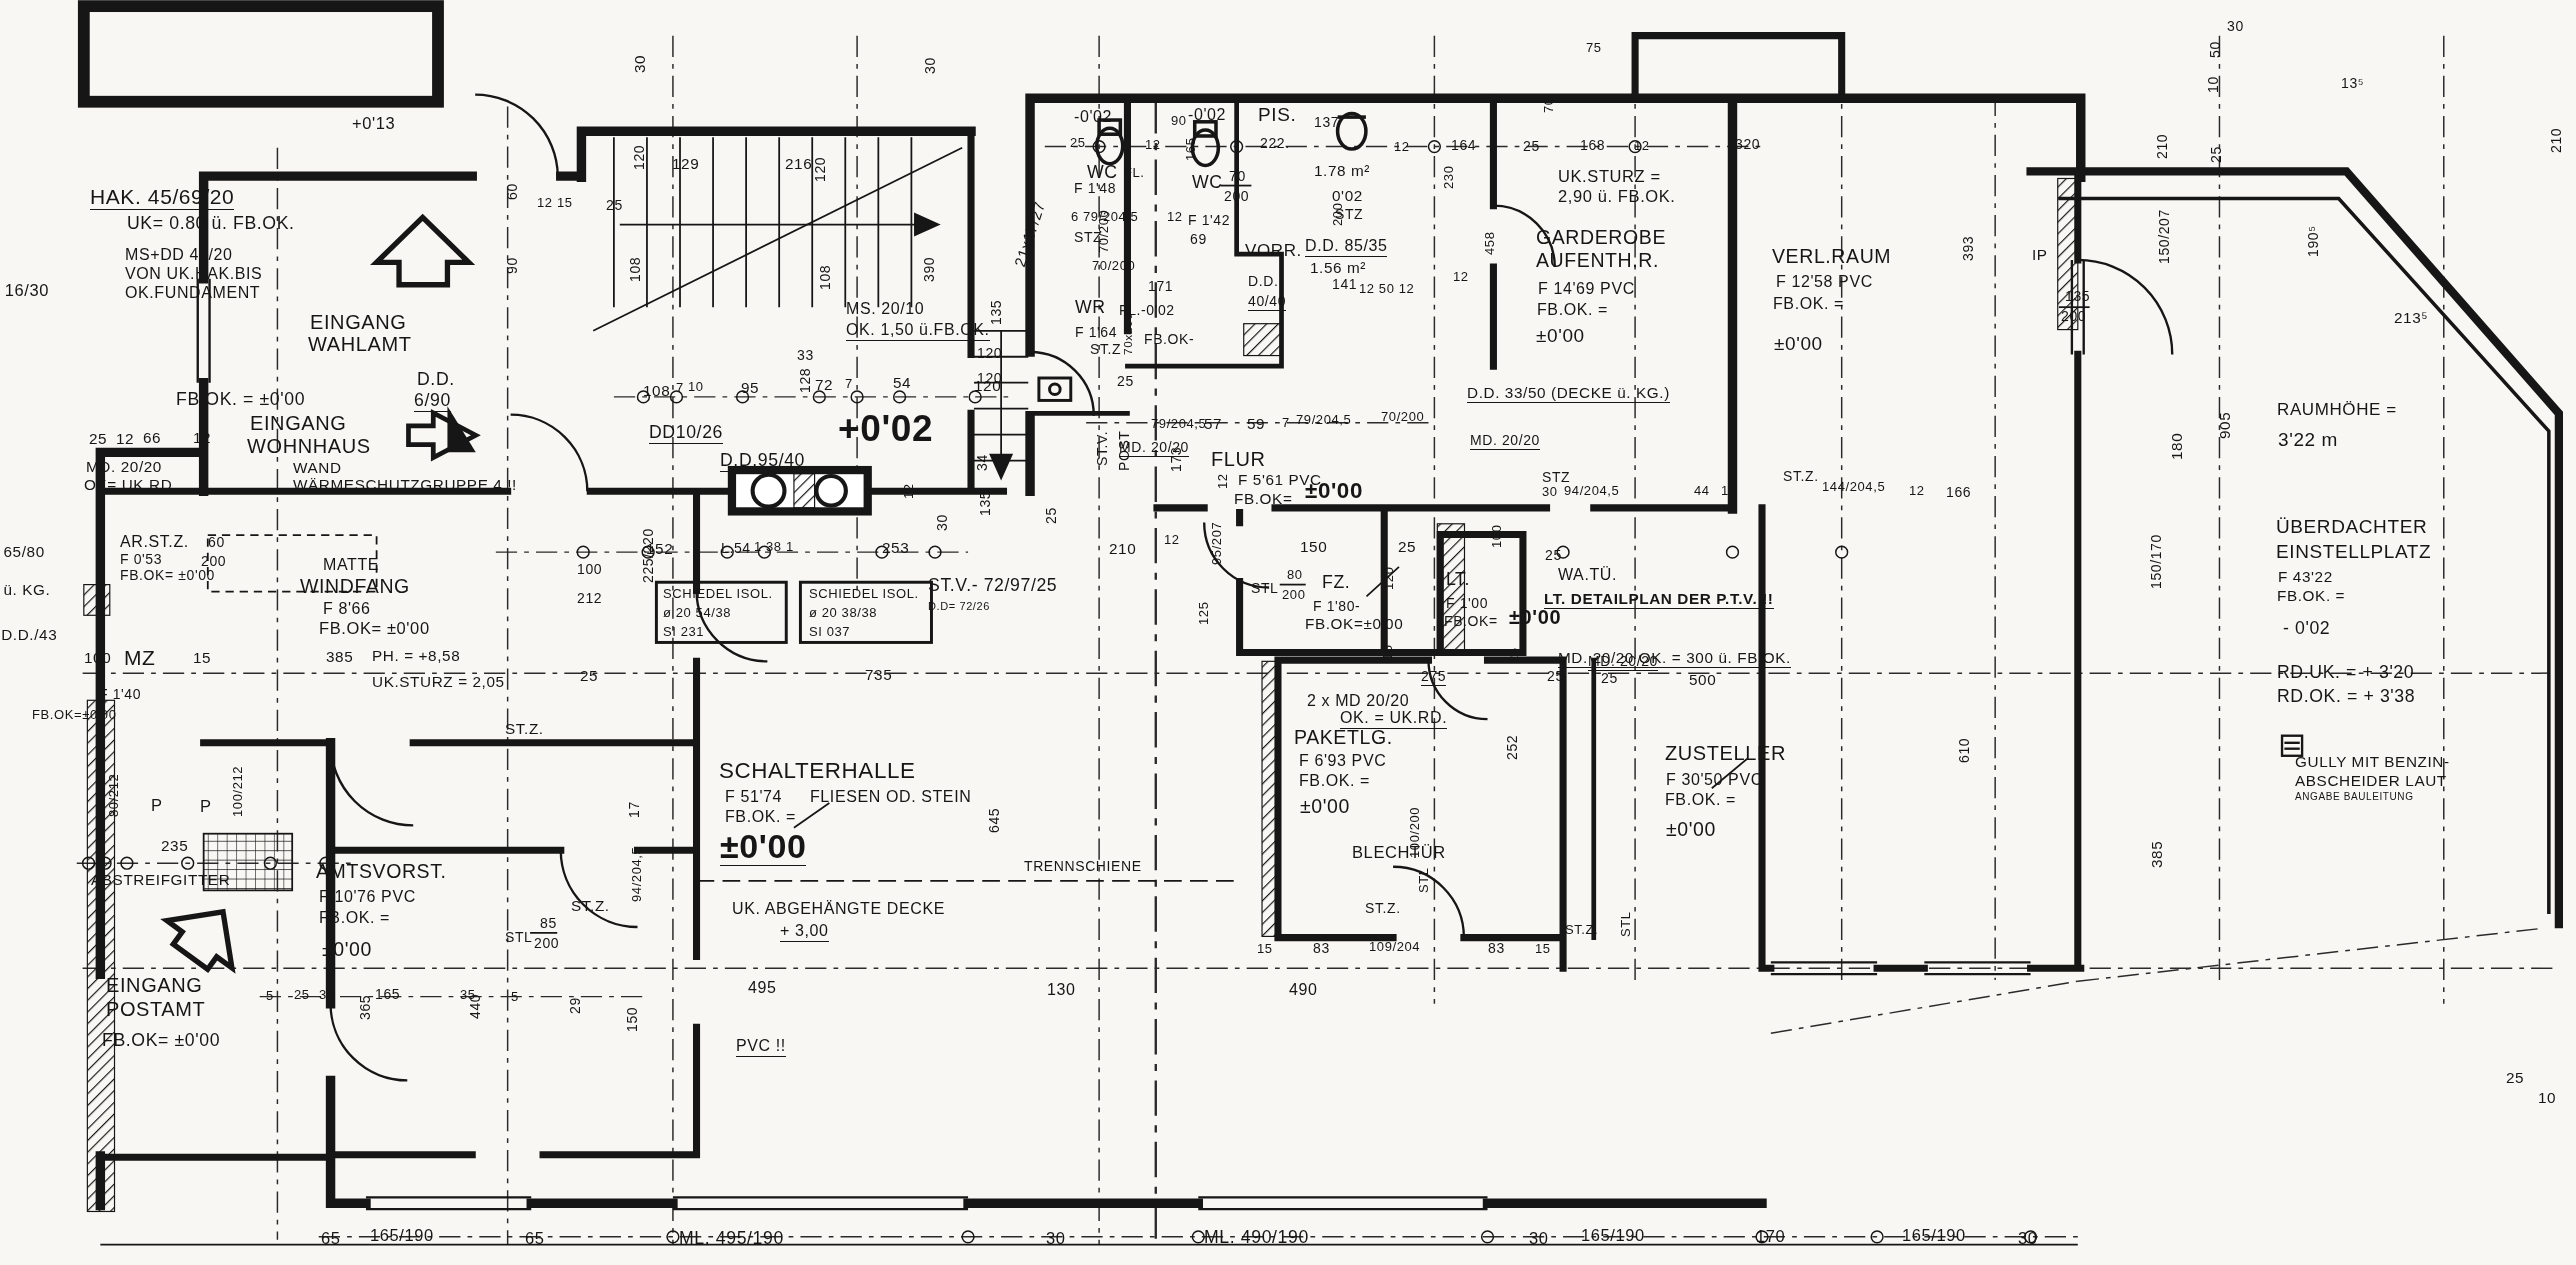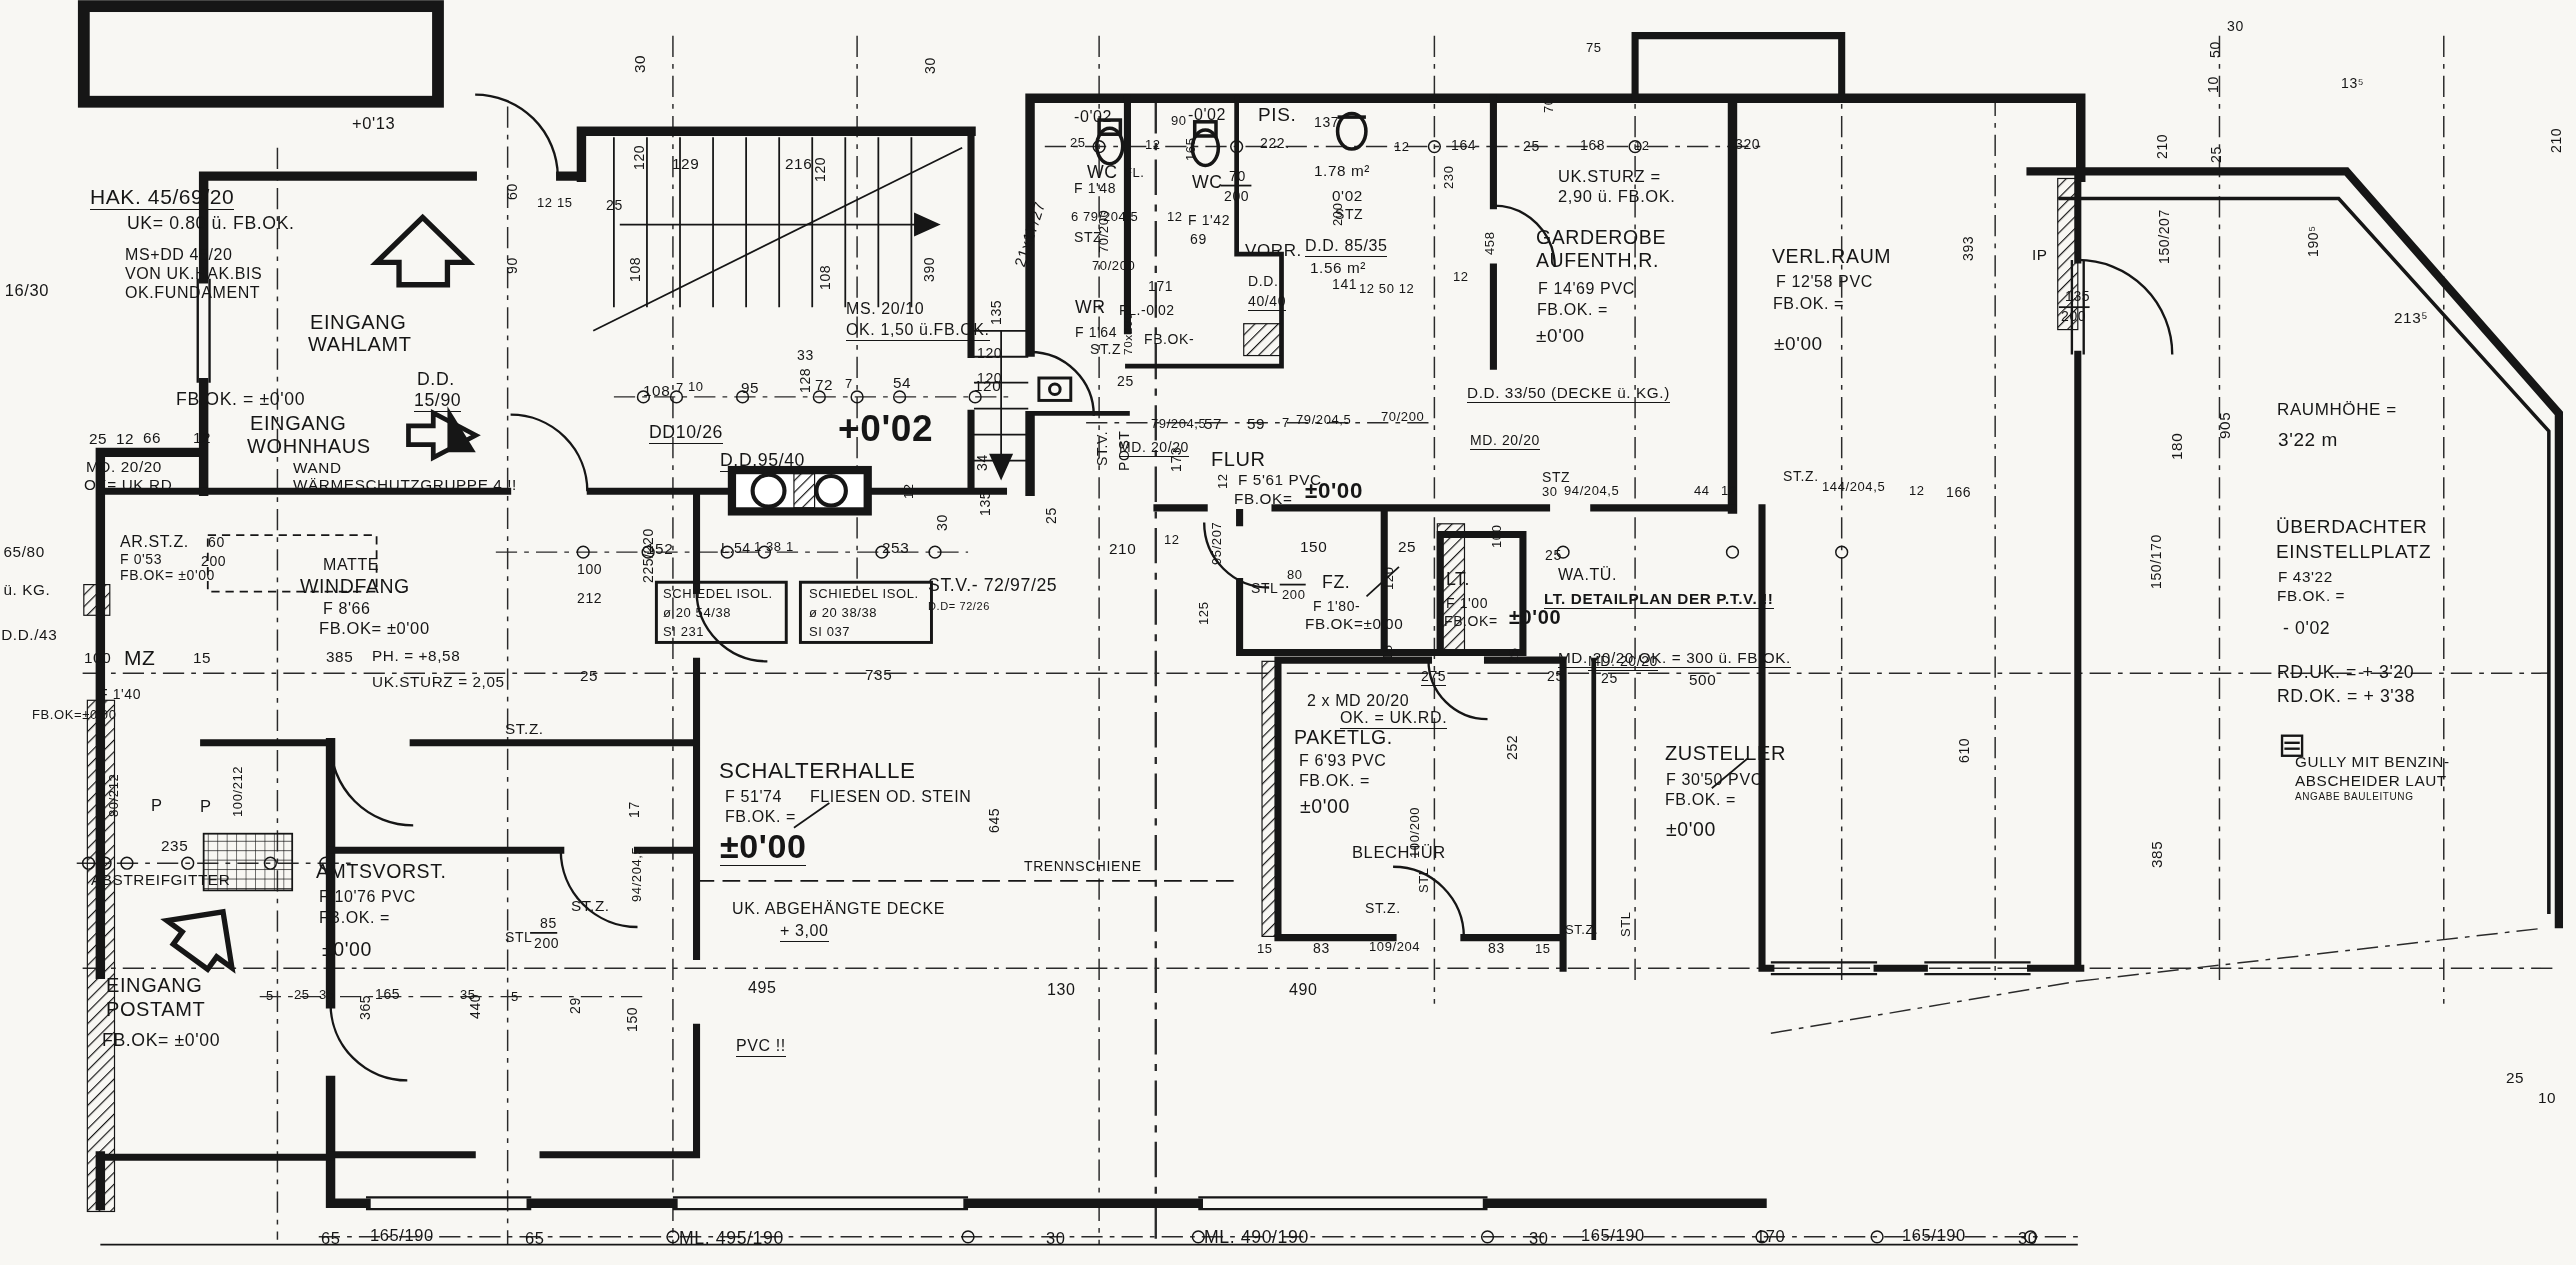--- a/index.html
+++ b/index.html
@@ -235,21 +235,21 @@
       <span class="plan-label" style="left: 127px; top: 214px; font-size: 17.7px;">UK= 0.80 ü. FB.OK.</span>
       <span class="plan-label" style="left: 125px; top: 247px; font-size: 16px;">MS+DD 45/20</span>
       <span class="plan-label" style="left: 125px; top: 266px; font-size: 16px;">VON UK.HAK.BIS</span>
       <span class="plan-label" style="left: 125px; top: 285px; font-size: 16px;">OK.FUNDAMENT</span>
       <span class="plan-label" style="left: 4.7px; top: 282px; font-size: 16.5px;">16/30</span>
       <span class="plan-label" style="left: 352px; top: 115px; font-size: 16.5px;">+0'13</span>
       <span class="plan-label" style="left: 310px; top: 312px; font-size: 20px;">EINGANG</span>
       <span class="plan-label" style="left: 308px; top: 334px; font-size: 20px;">WAHLAMT</span>
       <span class="plan-label" style="left: 176px; top: 390px; font-size: 17.7px;">FB.OK. = ±0'00</span>
       <span class="plan-label" style="left: 417px; top: 370px; font-size: 17.7px;">D.D.</span>
-      <span class="plan-label u" style="left: 414px; top: 391px; font-size: 17.7px;">15/90</span>
+      <span class="plan-label u" style="left: 414px; top: 391px; font-size: 17.7px;">6/90</span>
       <span class="plan-label" style="left: 250px; top: 413px; font-size: 20px;">EINGANG</span>
       <span class="plan-label" style="left: 247px; top: 436px; font-size: 20px;">WOHNHAUS</span>
       <span class="plan-label" style="left: 293px; top: 460px; font-size: 15.3px;">WAND</span>
       <span class="plan-label" style="left: 293px; top: 477px; font-size: 15.3px;">WÄRMESCHUTZGRUPPE 4 !!</span>
       <span class="plan-label" style="left: 89px; top: 431px; font-size: 15.3px;">25</span>
       <span class="plan-label" style="left: 116px; top: 431px; font-size: 15.3px;">12</span>
       <span class="plan-label" style="left: 143px; top: 430px; font-size: 15.3px;">66</span>
       <span class="plan-label" style="left: 193px; top: 430px; font-size: 15.3px;">12</span>
       <span class="plan-label" style="left: 86px; top: 459px; font-size: 15.3px;">MD. 20/20</span>
       <span class="plan-label" style="left: 84px; top: 477px; font-size: 15.3px;">OK= UK.RD</span>

